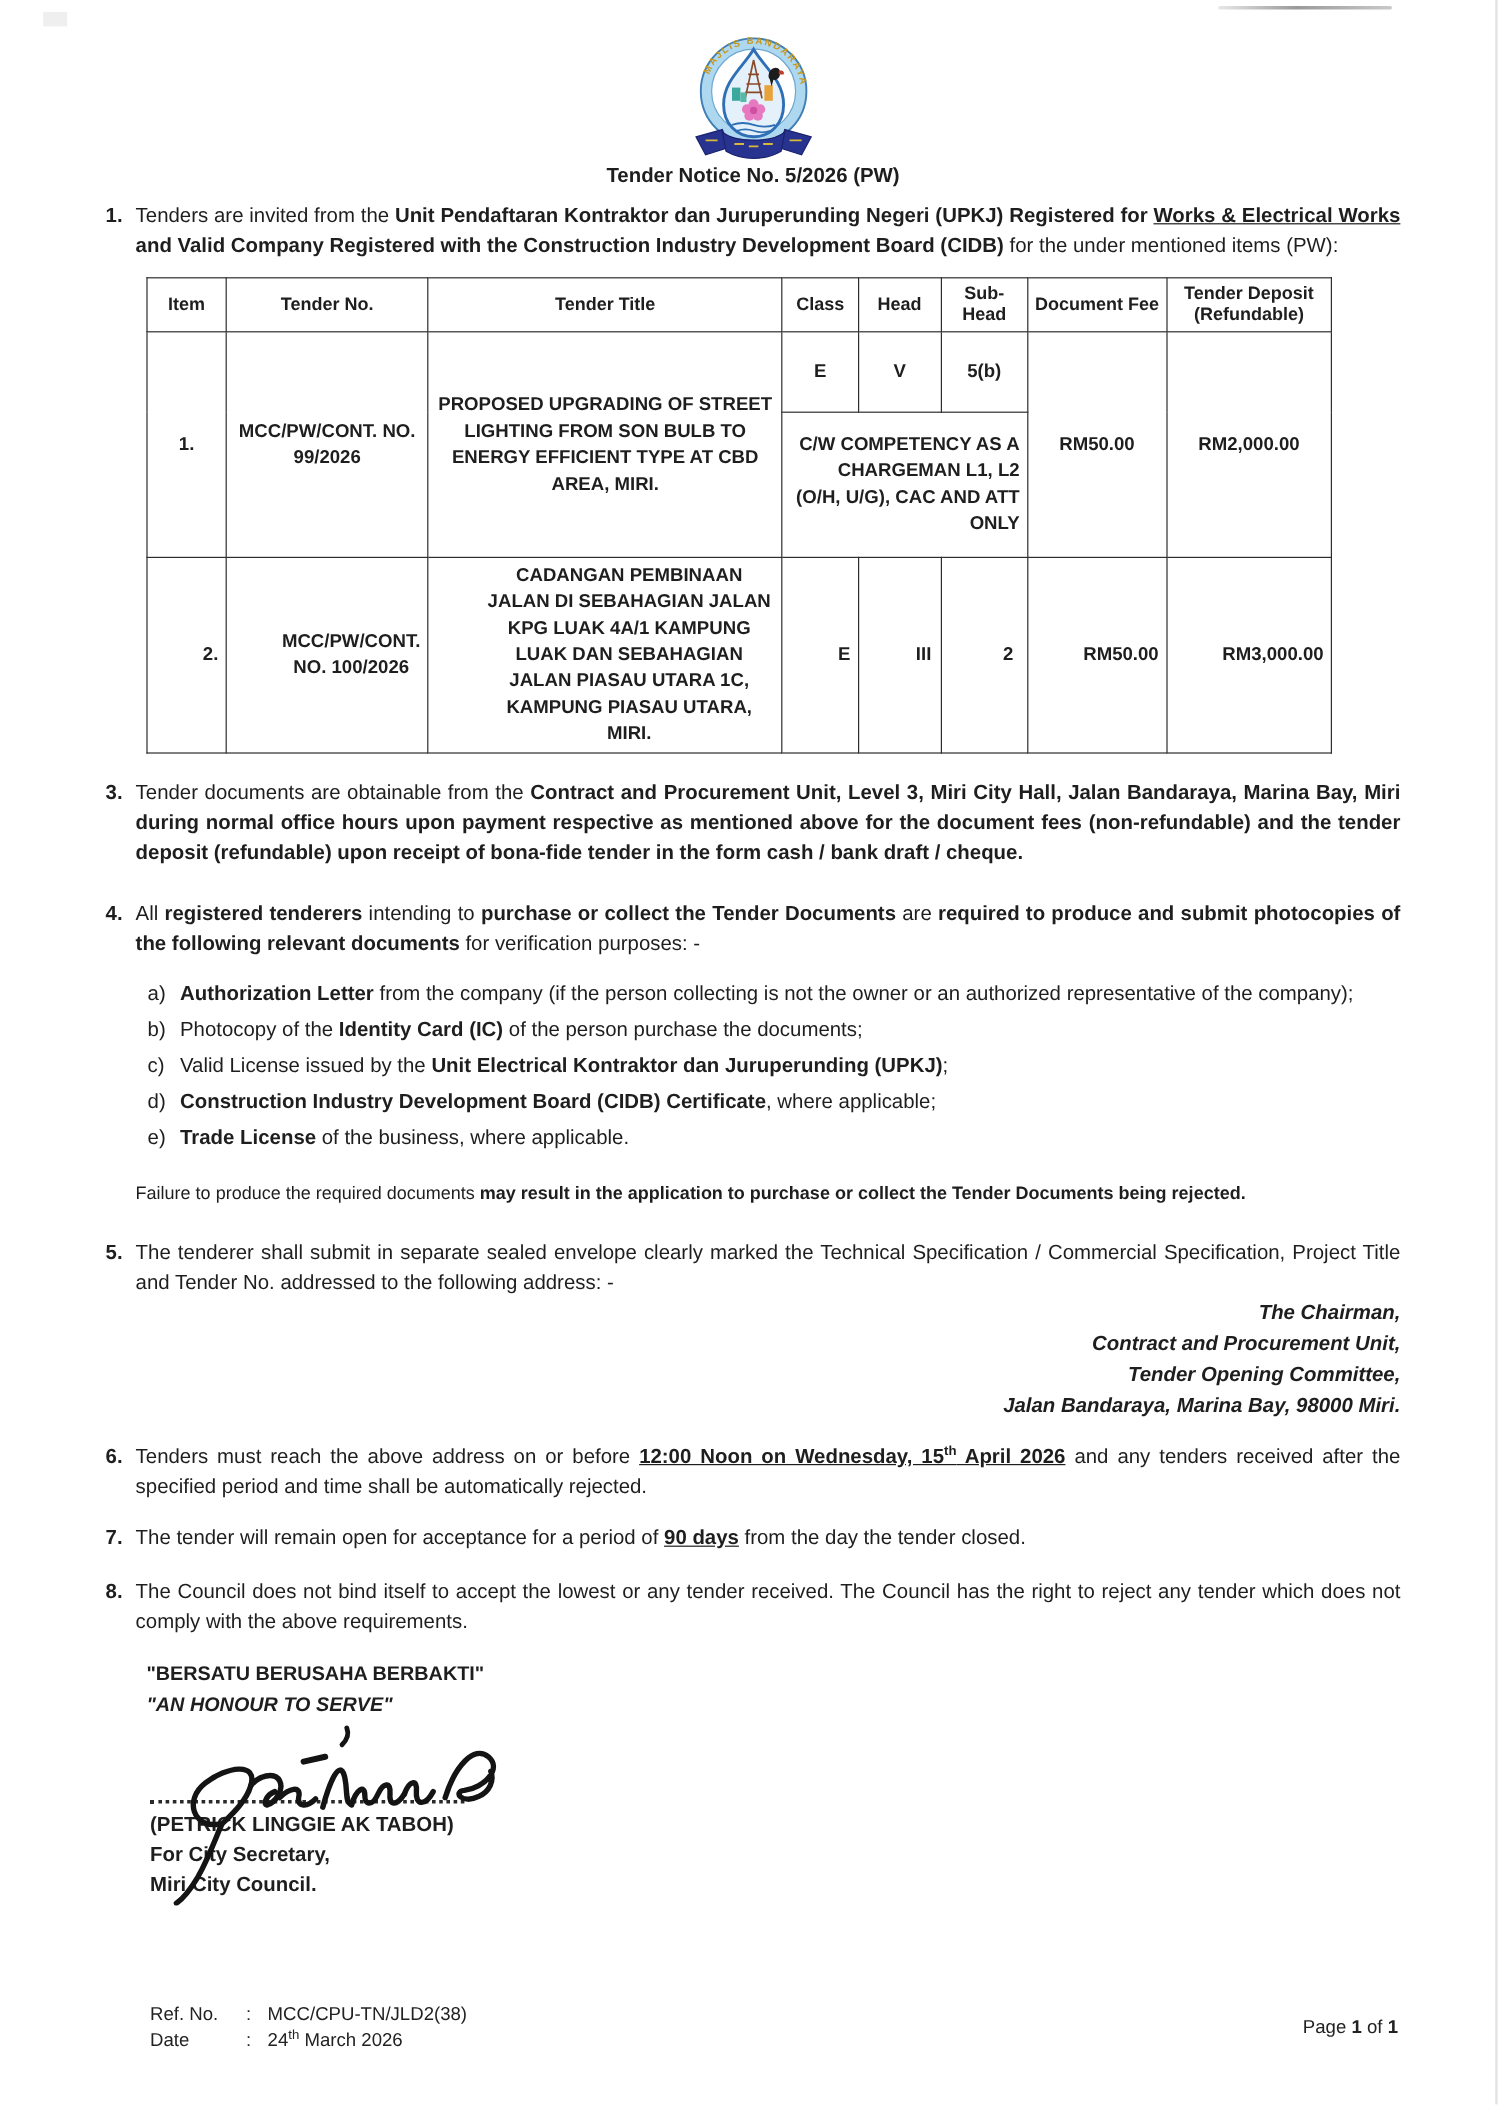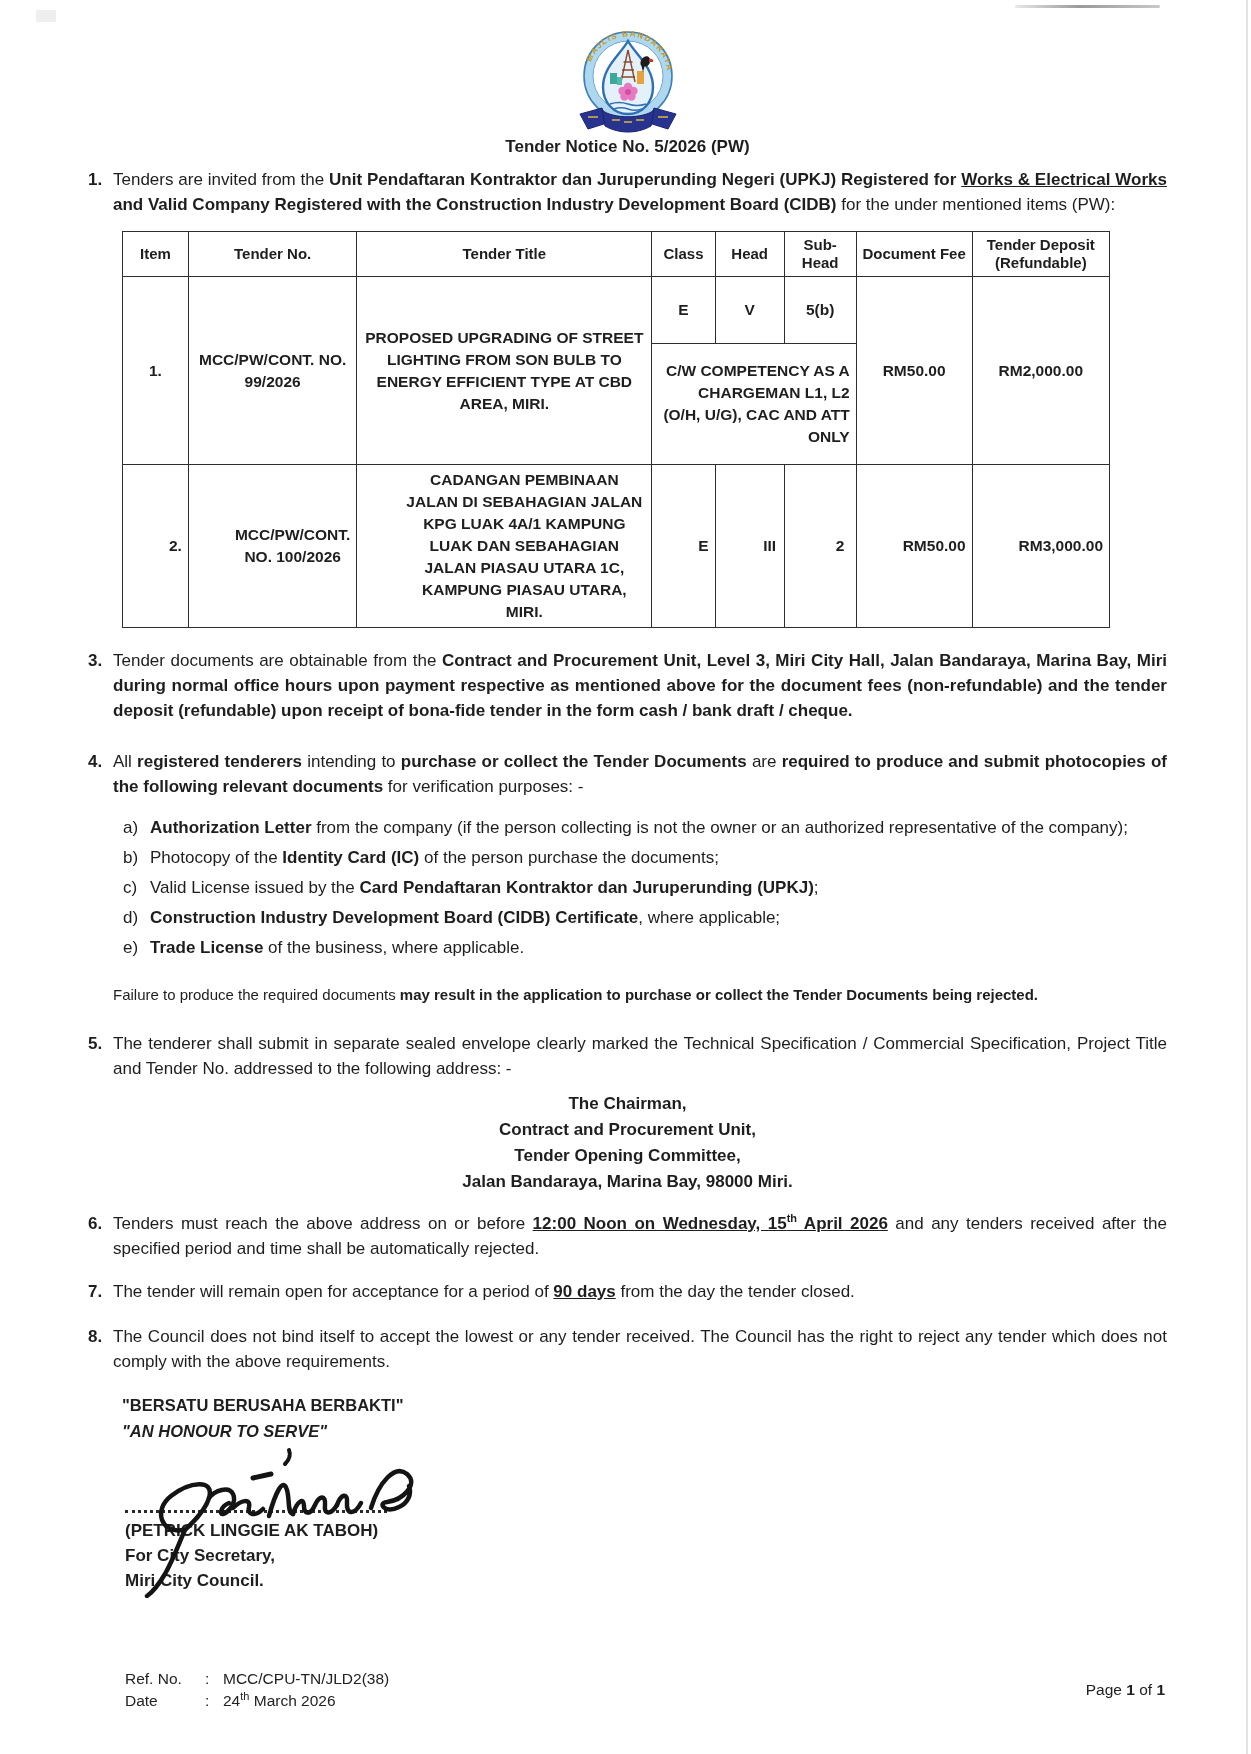--- a/index.html
+++ b/index.html
@@ -44,21 +44,21 @@
   tr.r1b td{height:112px;text-align:right;}
   tr.r2 td{height:118px;padding-left:46px;}
 
   .sublist{margin:16px 0 0 10px;}
   .subitem{display:flex;font-size:17px;line-height:25px;margin-bottom:5px;}
   .subitem .slabel{flex:none;width:27px;}
   .subitem .sbody{flex:1;text-align:justify;}
 
   .plain-par{margin-left:25px;font-size:15px;line-height:25px;text-align:justify;}
 
-  .address{margin-top:10px;text-align:center;font-size:17px;line-height:26px;font-weight:700;}
+  .address{margin-top:0;text-align:right;font-size:17px;line-height:26px;font-weight:700;font-style:italic;}
 
   .motto{margin:18px 0 0 34px;font-size:16.5px;line-height:26px;font-weight:700;}
 
   
   .sig-area{position:relative;height:152px;margin-left:37px;margin-top:2px;}
   .sig-svg{position:absolute;top:0;left:6px;z-index:3;pointer-events:none;}
   .sig-dotline{position:absolute;top:64px;left:0;width:262px;border-bottom:3px dotted #2a2a2a;z-index:1;}
   .sig-text{position:absolute;top:72px;left:0;font-size:17px;line-height:25px;font-weight:700;z-index:2;}
 
   
@@ -197,21 +197,21 @@
       <div class="subitem">
         <div class="slabel">a)</div>
         <div class="sbody"><span></span><span class="b">Authorization Letter</span><span> from the company (if the person collecting is not the owner or an authorized representative of the company);</span></div>
       </div>
       <div class="subitem">
         <div class="slabel">b)</div>
         <div class="sbody"><span>Photocopy of the </span><span class="b">Identity Card (IC)</span><span> of the person purchase the documents;</span></div>
       </div>
       <div class="subitem">
         <div class="slabel">c)</div>
-        <div class="sbody"><span>Valid License issued by the </span><span class="b">Card Pendaftaran Kontraktor dan Juruperunding (UPKJ)</span><span>;</span></div>
+        <div class="sbody"><span>Valid License issued by the </span><span class="b">Unit Electrical Kontraktor dan Juruperunding (UPKJ)</span><span>;</span></div>
       </div>
       <div class="subitem">
         <div class="slabel">d)</div>
         <div class="sbody"><span></span><span class="b">Construction Industry Development Board (CIDB) Certificate</span><span>, where applicable;</span></div>
       </div>
       <div class="subitem">
         <div class="slabel">e)</div>
         <div class="sbody"><span></span><span class="b">Trade License</span><span> of the business, where applicable.</span></div>
       </div>
     </div>

